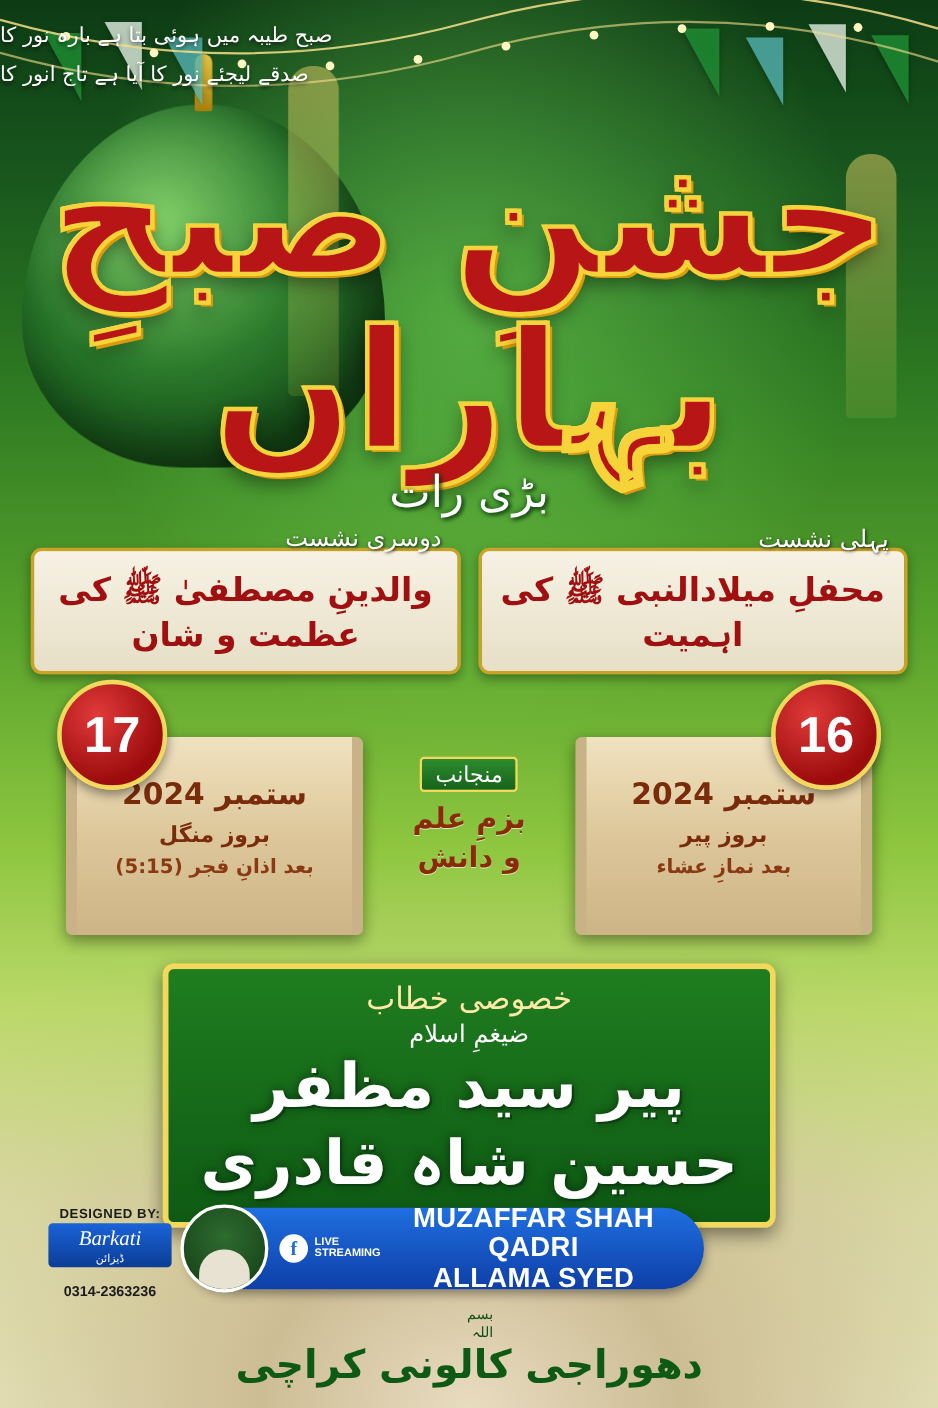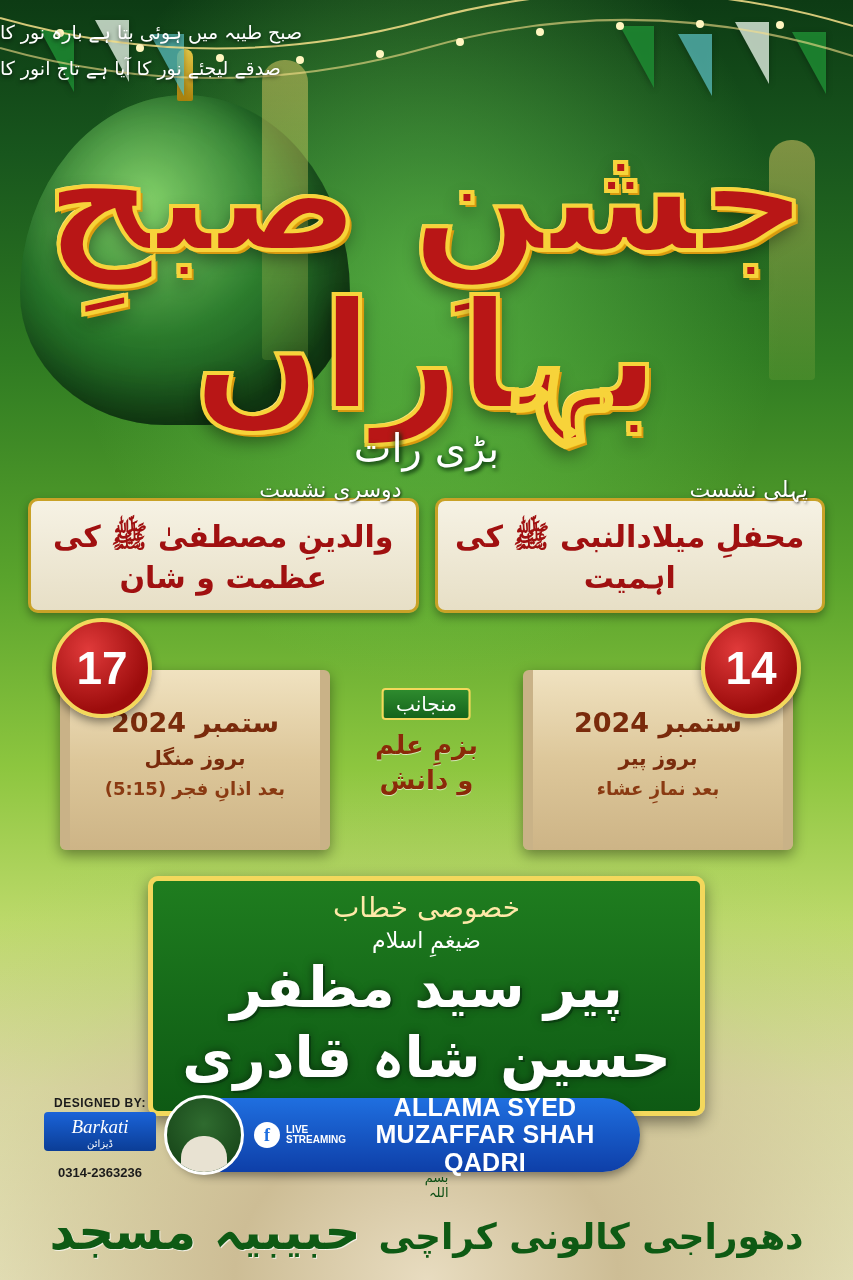--- a/index.html
+++ b/index.html
@@ -474,21 +474,21 @@
 
   <div class="dates">
 
     <div class="scroll right">
       <div class="dtext">
         <div class="dmonth">ستمبر 2024</div>
         <div class="dday">بروز پیر</div>
         <div class="dtime">بعد نمازِ عشاء</div>
       </div>
     </div>
-    <div class="daybadge right">14</div>
+    <div class="daybadge right">16</div>
 
     <div class="scroll left">
       <div class="dtext">
         <div class="dmonth">ستمبر 2024</div>
         <div class="dday">بروز منگل</div>
         <div class="dtime">بعد اذانِ فجر (5:15)</div>
       </div>
     </div>
     <div class="daybadge left">17</div>
 
@@ -515,26 +515,25 @@
   </div>
 
   <div class="livebar">
     <div class="avatar"></div>
     <div class="fb">f</div>
     <div class="livetxt">
       <div>LIVE</div>
       <div>STREAMING</div>
     </div>
     <div class="speaker-en">
+      <div>MUZAFFAR SHAH QADRI</div>
       <div>ALLAMA SYED</div>
-      <div>MUZAFFAR SHAH QADRI</div>
     </div>
   </div>
 
   <div class="venue">
     <div class="logo">بسم اللہ</div>
     <div class="inline-row">
-      <div class="vname">حبیبیہ مسجد</div>
       <div class="vaddr">دھوراجی کالونی کراچی</div>
     </div>
   </div>
 
 </div>
 
 </body></html>

